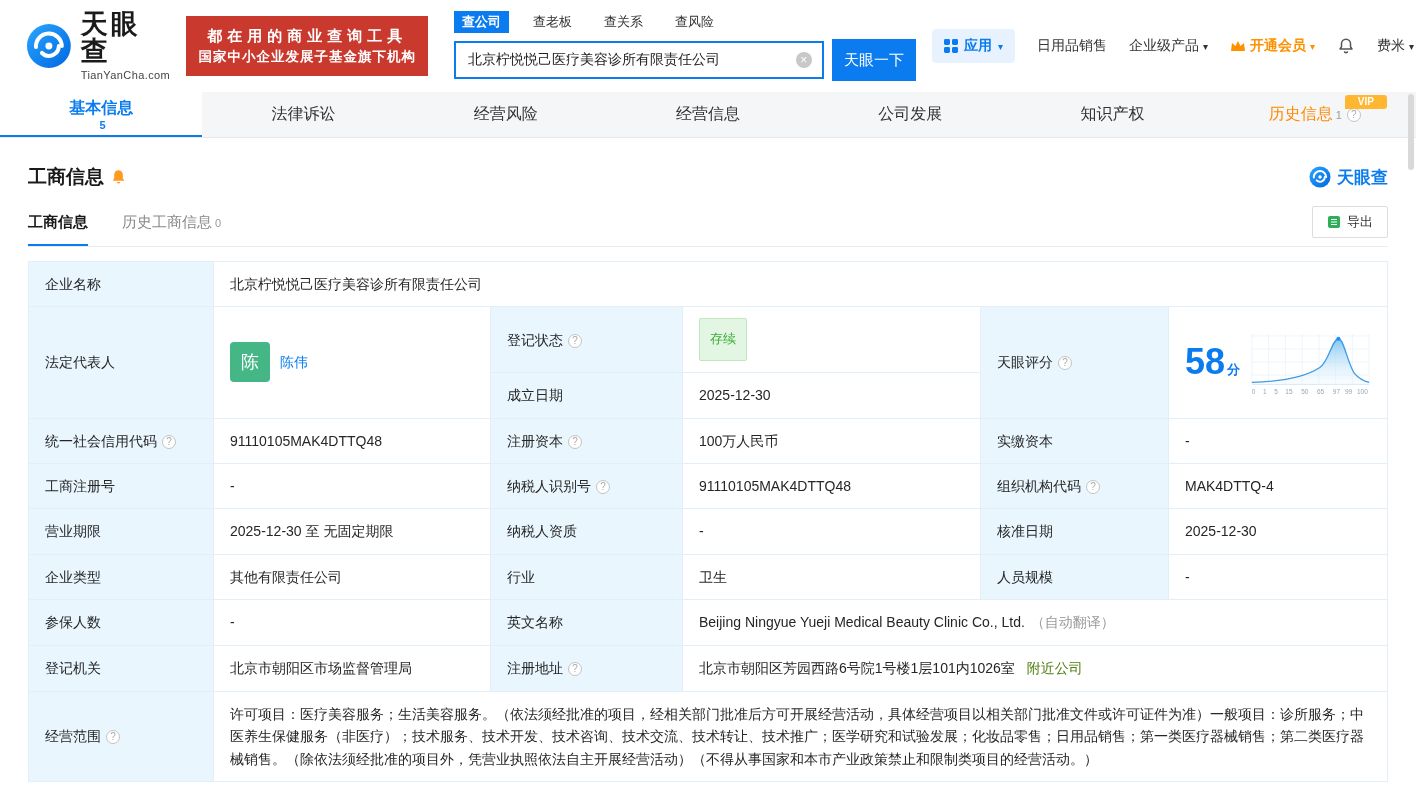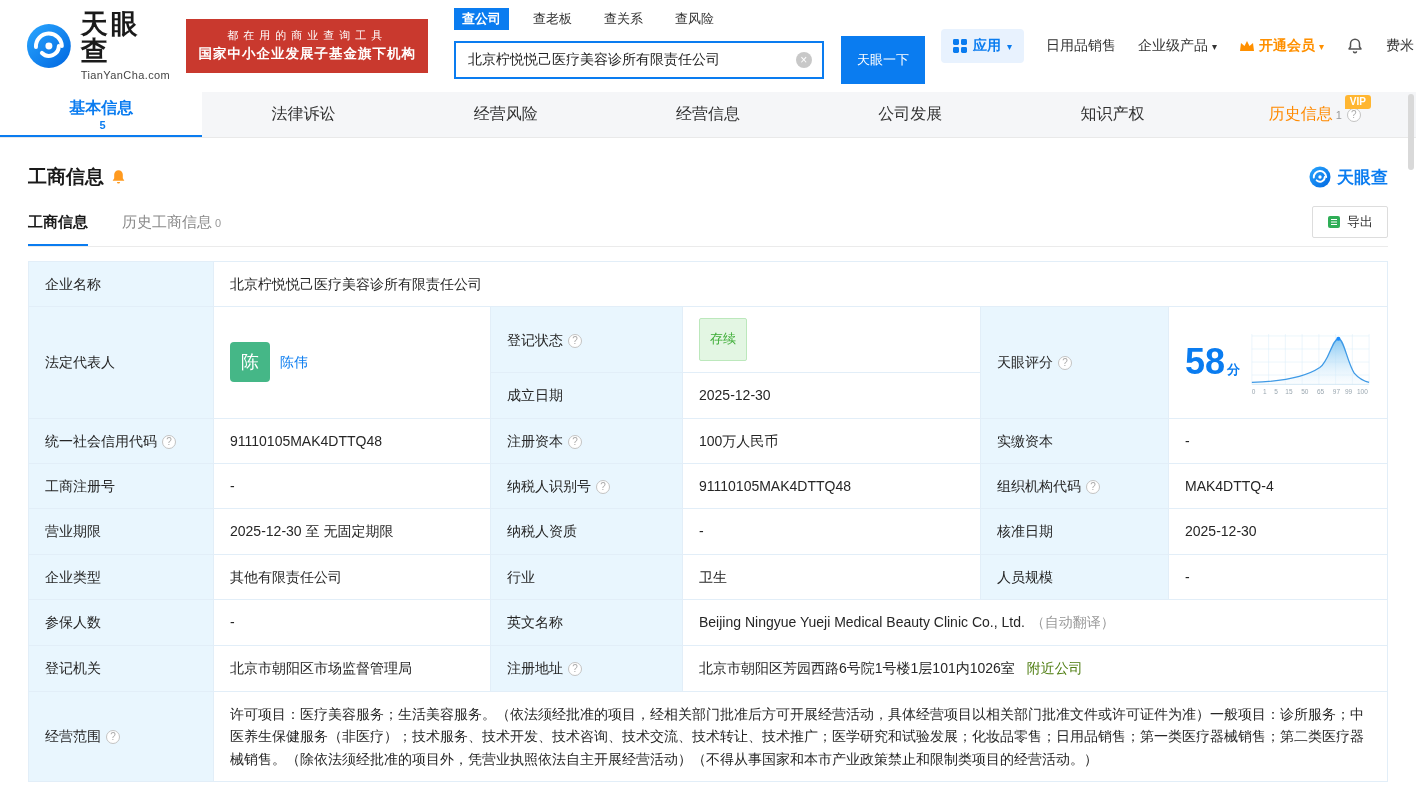--- a/index.html
+++ b/index.html
@@ -7,44 +7,44 @@
   body {
     width:1416px; height:789px; overflow:hidden; position:relative;
     font-family:"Liberation Sans","DejaVu Sans",sans-serif; color:#262626;
   }
   
   .header { height:92px; display:flex; align-items:center; gap:16px; padding:0 26px; }
   .logo { display:flex; align-items:center; gap:9px; cursor:pointer; }
   .logo-brand { font-size:27px; font-weight:bold; color:#1a1a1a; letter-spacing:3px; line-height:1; }
   .logo-domain { font-size:11px; color:#444; letter-spacing:.4px; margin-top:4px; }
   .banner { background:#c9392e; color:#fff; padding:8px 12px; text-align:center; line-height:1.55; }
-  .banner-line1 { font-size:11px; font-weight:normal; letter-spacing:5px; white-space:nowrap; }
+  .banner-line1 { font-size:15px; font-weight:bold; letter-spacing:5px; white-space:nowrap; }
   .banner-line2 { font-size:13.5px; font-weight:bold; letter-spacing:1px; white-space:nowrap; }
   .search-area { margin-left:10px; }
   .search-tabs { display:flex; gap:16px; align-items:center; font-size:13px; margin-bottom:6px; }
   .stab { color:#333; cursor:pointer; padding:2px 8px; }
   .stab.active { background:#0a7cf0; color:#fff; font-weight:bold; }
   .search-row { display:flex; align-items:center; gap:8px; }
   .search-box { width:370px; height:38px; border:2px solid #0a7cf0; background:#fff; display:flex; align-items:center; padding:0 10px; }
   .search-box input { border:none; outline:none; flex:1; font-size:14px; color:#222; font-family:inherit; background:transparent; }
   .clear-ic { width:16px; height:16px; border-radius:50%; background:#c8c8c8; color:#fff; font-size:12px; line-height:16px; text-align:center; cursor:pointer; flex:0 0 auto; }
-  .search-btn { height:48px; width:84px; background:#0a7cf0; color:#fff; border:none; font-size:13px; cursor:pointer; font-family:inherit;margin-left:9px; }
+  .search-btn { height:42px; width:84px; background:#0a7cf0; color:#fff; border:none; font-size:15px; cursor:pointer; font-family:inherit; }
   .top-nav { margin-left:auto; display:flex; align-items:center; gap:22px; font-size:14px; color:#333; white-space:nowrap; }
   .app-pill { background:#e8f2fe; color:#0a7cf0; padding:8px 12px; border-radius:4px; display:flex; gap:6px; align-items:center; font-weight:bold; cursor:pointer; }
   .nav-item { cursor:pointer; display:flex; align-items:center; gap:4px; }
   .vip-nav { color:#ff9000; font-weight:bold; }
   .caret { font-size:10px; color:inherit; }
   
   .main-tabs { display:flex; background:#f5f6f8; border-bottom:1px solid #e9e9e9; height:46px; }
   .mtab { flex:1; display:flex; align-items:center; justify-content:center; font-size:16px; color:#333; position:relative; cursor:pointer; }
   .mtab.active { background:#fff; color:#0a7cf0; font-weight:bold; box-shadow:inset 0 -2px 0 #0a7cf0;flex-direction:column; }
   .cnt-blue { font-size:11px; color:#0a7cf0; margin-left:3px; }
   .cnt-gray { font-size:11px; color:#999; margin-left:3px; }
   .mtab.history { color:#ff8a00; }
-  .vip-ribbon { position:absolute; top:3px; left:calc(50% + 30px); background:#ffb631; color:#fff; font-size:10px; font-weight:bold; padding:0 5px; height:14px; line-height:14px; border-radius:3px 3px 3px 0; }
+  .vip-ribbon { position:absolute; top:3px; left:calc(50% + 30px); background:#ffb631; color:#fff; font-size:10px; font-weight:bold; padding:0 13px; height:14px; line-height:14px; border-radius:3px 3px 3px 0; }
   .help { display:inline-block; width:14px; height:14px; line-height:12px; text-align:center; border:1px solid #c3c3c3; border-radius:50%; color:#aaa; font-size:10px; margin-left:5px; vertical-align:1px; cursor:pointer; background:#fff; }
   
   .content { padding:0 28px; }
   .section-head { display:flex; justify-content:space-between; align-items:center; margin-top:26px; }
   .section-title-wrap { display:flex; align-items:center; gap:7px; }
   .section-title { font-size:19px; font-weight:bold; margin:0; color:#1a1a1a; }
   .section-logo { display:flex; align-items:center; gap:6px; color:#0a7cf0; font-weight:bold; font-size:17px; }
   .subtabs-row { display:flex; justify-content:space-between; align-items:flex-end; border-bottom:1px solid #ebebeb; margin-top:16px; }
   .subtabs { display:flex; gap:34px; }
   .subtab { padding-bottom:12px; font-size:15px; color:#8a8a8a; cursor:pointer; }

